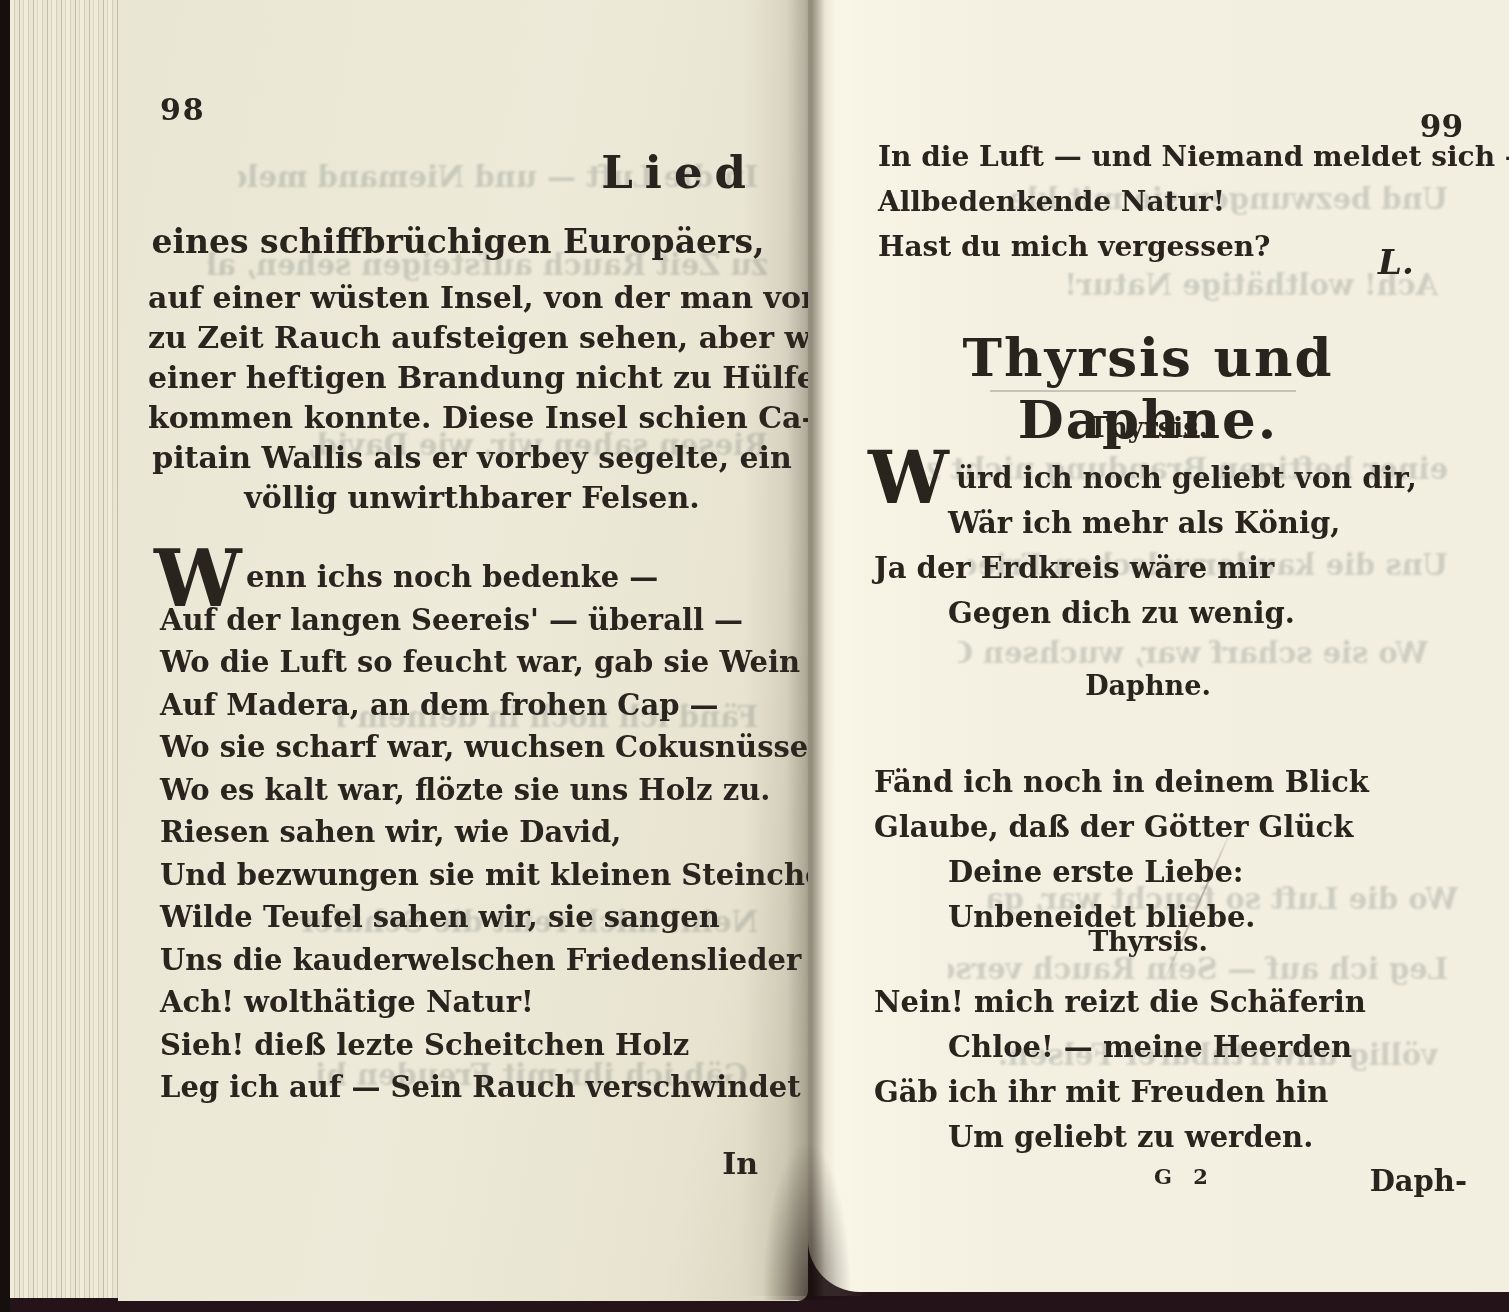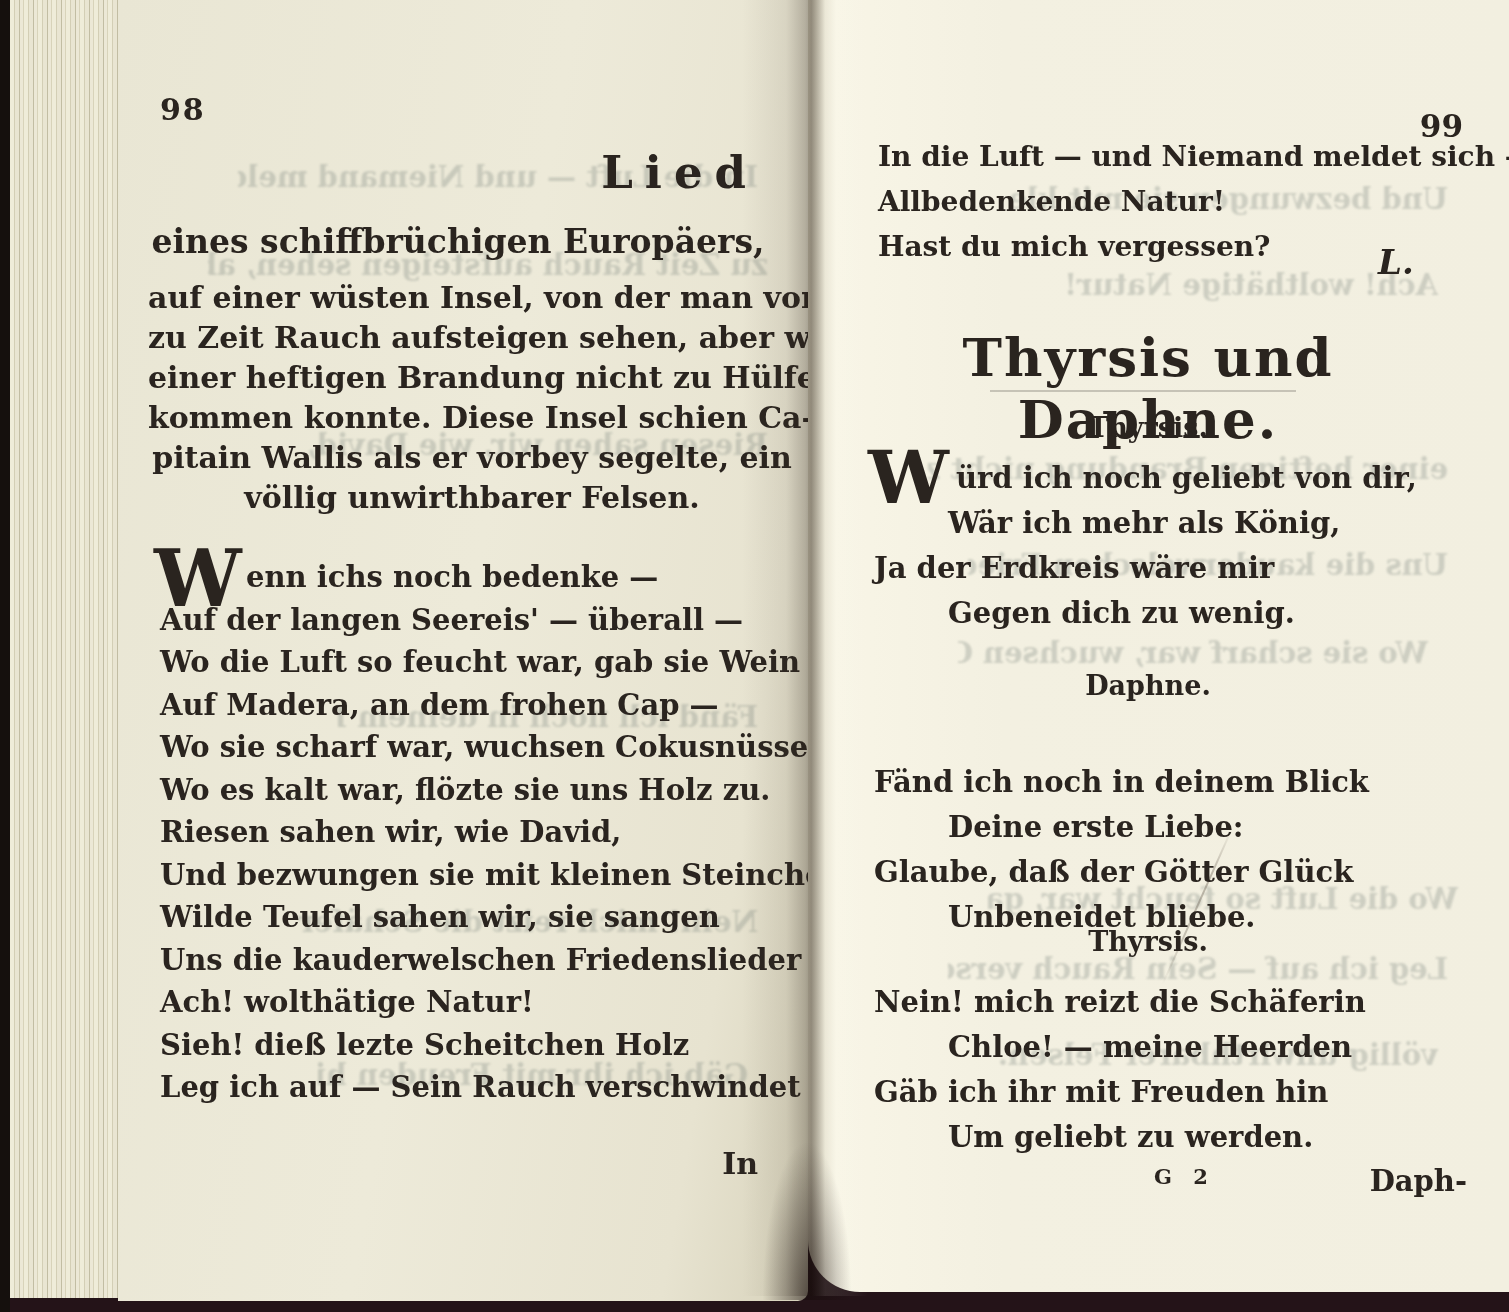--- a/index.html
+++ b/index.html
@@ -147,22 +147,22 @@
       <span class="dropcap">W</span>
       <div class="line first">ürd ich noch geliebt von dir,</div>
       <div class="line indent">Wär ich mehr als König,</div>
       <div class="line">Ja der Erdkreis wäre mir</div>
       <div class="line indent">Gegen dich zu wenig.</div>
     </div>
 
     <h3 class="speaker sp2">Daphne.</h3>
     <div class="stanza st2">
       <div class="line">Fänd ich noch in deinem Blick</div>
+      <div class="line">Glaube, daß der Götter Glück</div>
       <div class="line indent">Deine erste Liebe:</div>
-      <div class="line">Glaube, daß der Götter Glück</div>
       <div class="line indent">Unbeneidet bliebe.</div>
     </div>
 
     <h3 class="speaker sp3">Thyrsis.</h3>
     <div class="stanza st3">
       <div class="line">Nein! mich reizt die Schäferin</div>
       <div class="line indent">Chloe! — meine Heerden</div>
       <div class="line">Gäb ich ihr mit Freuden hin</div>
       <div class="line indent">Um geliebt zu werden.</div>
     </div>

